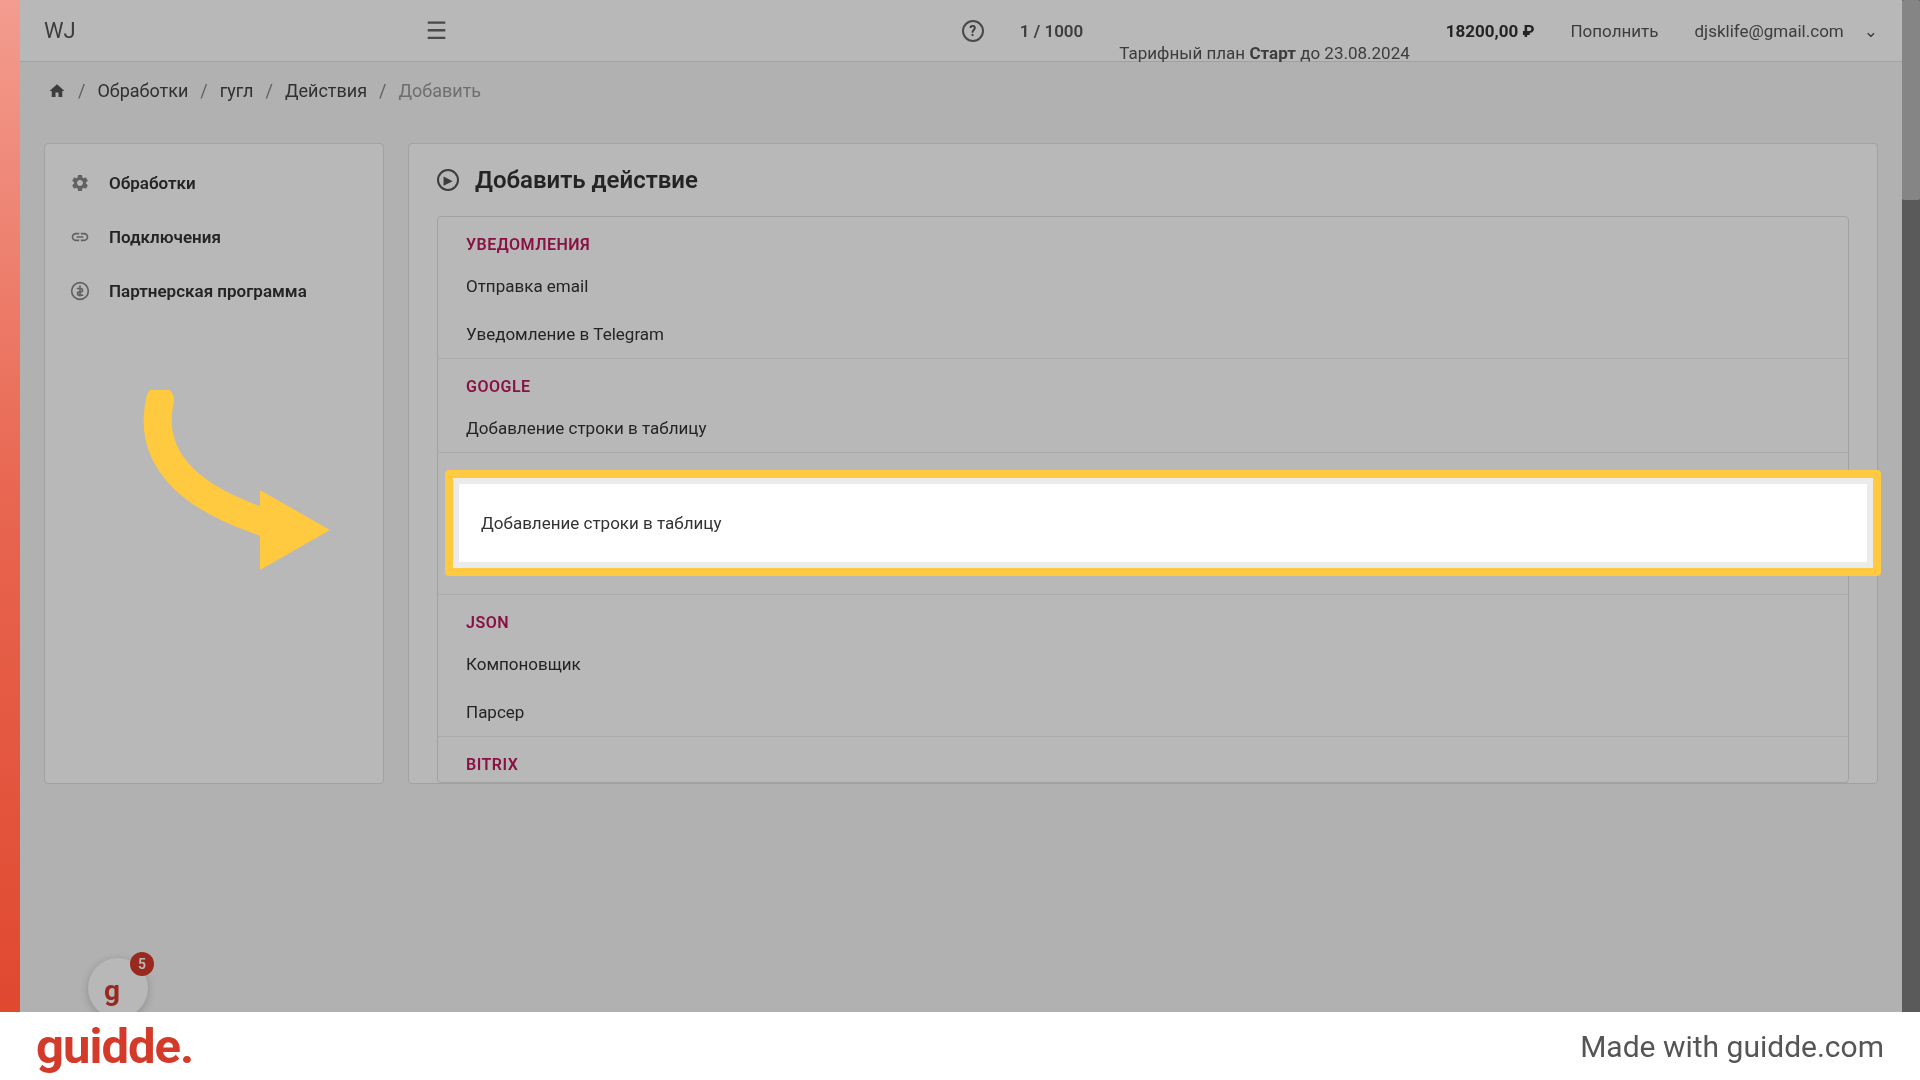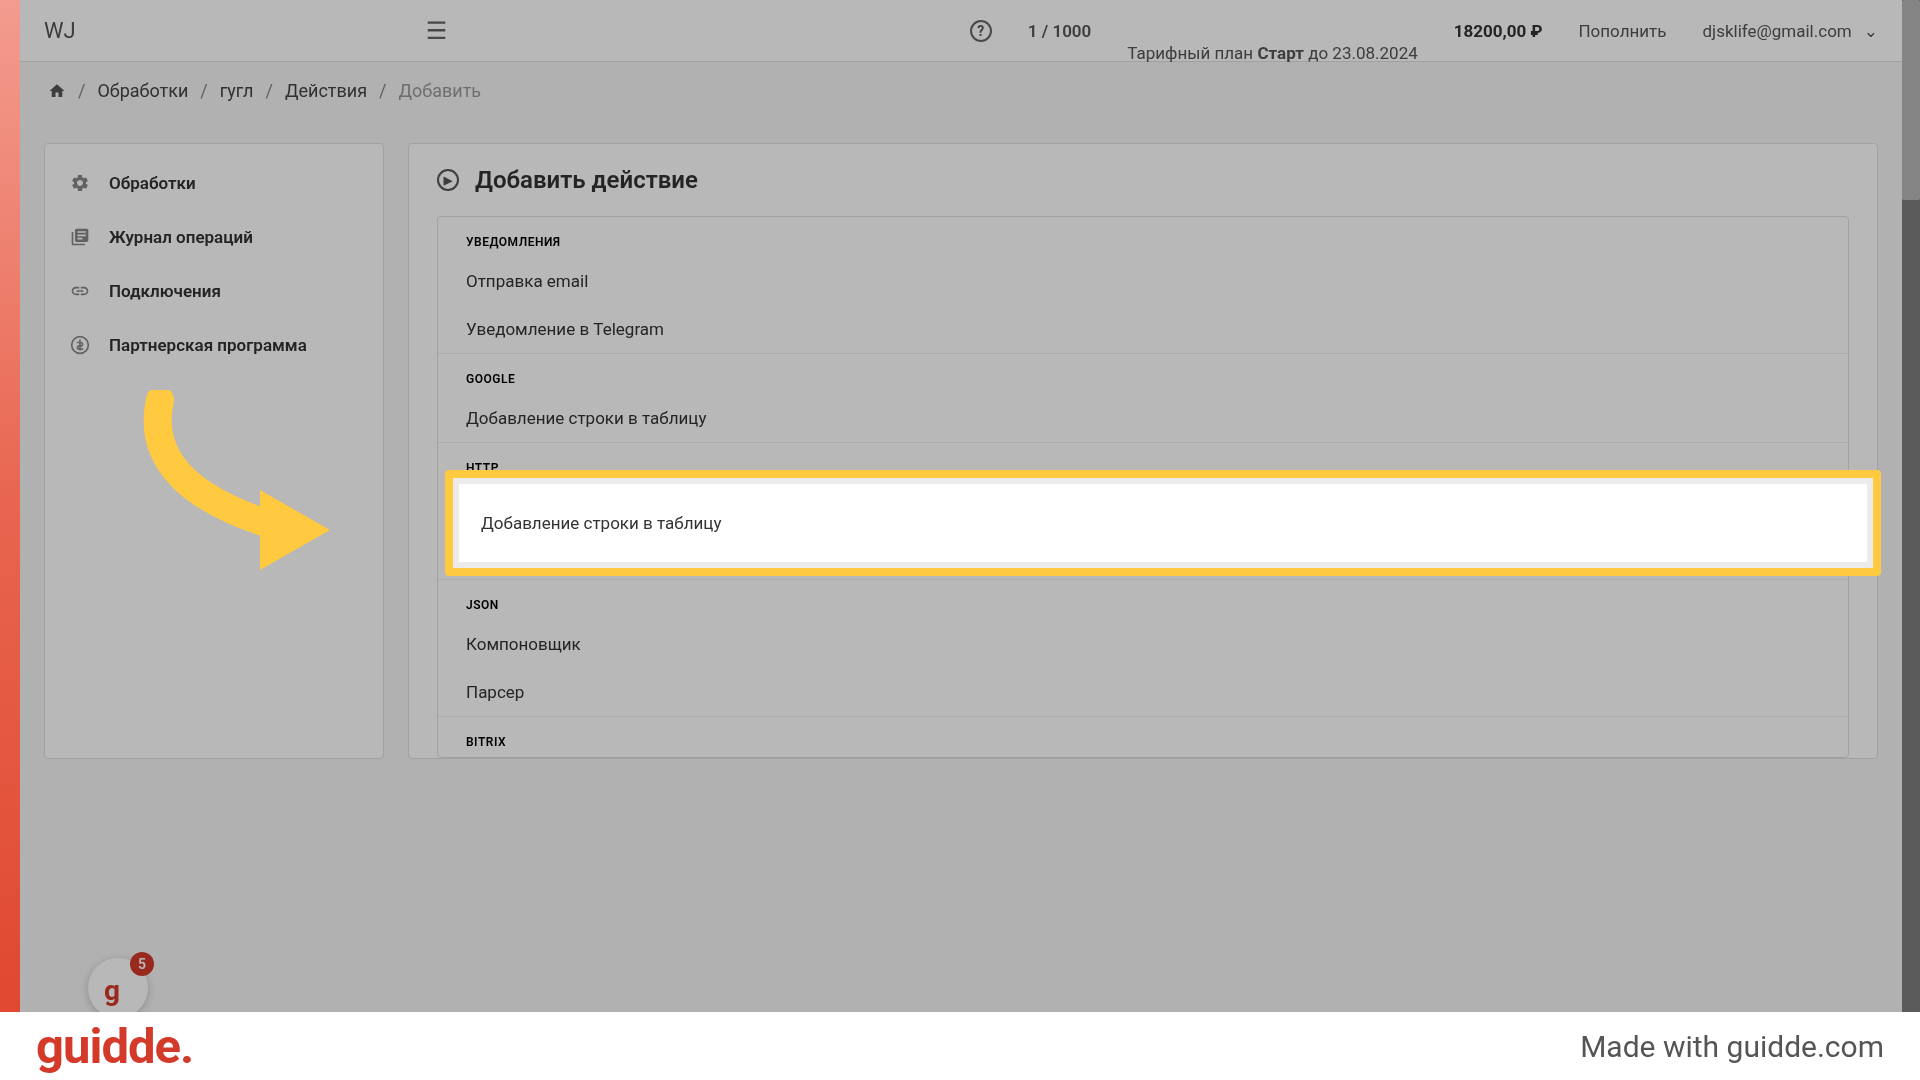--- a/index.html
+++ b/index.html
@@ -112,21 +112,21 @@
       font-weight: 700;
       color: #333;
     }
     .topup-link {
       color: #555;
       cursor: pointer;
     }
     .user-email {
       display: flex;
       align-items: flex-start;
-      gap: 12px;
+      gap: 20px;
       cursor: pointer;
     }
     .breadcrumb {
       padding: 18px 28px;
       display: flex;
       align-items: center;
       gap: 12px;
       font-size: 18px;
       color: #444;
     }
@@ -201,23 +201,23 @@
       font-size: 11px;
       color: #555;
     }
     .action-list {
       border: 1px solid #e0e0e0;
       border-radius: 4px;
       margin: 0 28px;
     }
     .action-group-header {
       padding: 18px 28px 8px;
-      font-size: 12px;
+      font-size: 16px;
       font-weight: 600;
-      color: #000000;
+      color: #be185d;
       letter-spacing: 0.5px;
       border-top: 1px solid #eee;
     }
     .action-group-header:first-child {
       border-top: none;
     }
     .action-item {
       padding: 14px 28px;
       font-size: 17px;
       color: #333;
@@ -372,28 +372,20 @@
         <span class="sidebar-icon">
           <svg viewBox="0 0 24 24" width="20" height="20" fill="#888">
               <path d="M19.14 12.94c.04-.3.06-.61.06-.94 0-.32-.02-.64-.07-.94l2.03-1.58c.18-.14.23-.41.12-.61l-1.92-3.32c-.12-.22-.37-.29-.59-.22l-2.39.96c-.5-.38-1.03-.7-1.62-.94l-.36-2.54c-.04-.24-.24-.41-.48-.41h-3.84c-.24 0-.43.17-.47.41l-.36 2.54c-.59.24-1.13.57-1.62.94l-2.39-.96c-.22-.08-.47 0-.59.22L2.74 8.87c-.12.21-.08.47.12.61l2.03 1.58c-.05.3-.07.63-.07.94 0 .31.02.64.06.94l-2.03 1.58c-.18.14-.23.41-.12.61l1.92 3.32c.12.22.37.29.59.22l2.39-.96c.5.38 1.03.7 1.62.94l.36 2.54c.05.24.24.41.48.41h3.84c.24 0 .44-.17.47-.41l.36-2.54c.59-.24 1.13-.56 1.62-.94l2.39.96c.22.08.47 0 .59-.22l1.92-3.32c.12-.21.07-.47-.12-.61l-2.01-1.58zM12 15.6c-1.98 0-3.6-1.62-3.6-3.6s1.62-3.6 3.6-3.6 3.6 1.62 3.6 3.6-1.62 3.6-3.6 3.6z"></path>
             </svg>
         </span>
         <span>Обработки</span>
       </div>
       <div class="sidebar-item">
         <span class="sidebar-icon">
           <svg viewBox="0 0 24 24" width="20" height="20" fill="#888">
-              <path d="M4 6H2v14c0 1.1.9 2 2 2h14v-2H4V6zm16-4H8c-1.1 0-2 .9-2 2v12c0 1.1.9 2 2 2h12c1.1 0 2-.9 2-2V4c0-1.1-.9-2-2-2zm-1 9H9V9h10v2zm-4 4H9v-2h6v2zm4-8H9V5h10v2z"></path>
-            </svg>
-        </span>
-        <span>Журнал операций</span>
-      </div>
-      <div class="sidebar-item">
-        <span class="sidebar-icon">
-          <svg viewBox="0 0 24 24" width="20" height="20" fill="#888">
               <path d="M3.9 12c0-1.71 1.39-3.1 3.1-3.1h4V7H7c-2.76 0-5 2.24-5 5s2.24 5 5 5h4v-1.9H7c-1.71 0-3.1-1.39-3.1-3.1zM8 13h8v-2H8v2zm9-6h-4v1.9h4c1.71 0 3.1 1.39 3.1 3.1s-1.39 3.1-3.1 3.1h-4V17h4c2.76 0 5-2.24 5-5s-2.24-5-5-5z"></path>
             </svg>
         </span>
         <span>Подключения</span>
       </div>
       <div class="sidebar-item">
         <span class="sidebar-icon">
           <svg viewBox="0 0 24 24" width="20" height="20" fill="none" stroke="#888" stroke-width="2">
               <circle cx="12" cy="12" r="10"></circle>
               <path d="M12 6v12M9 9h4a2 2 0 110 4h-2a2 2 0 100 4h4" stroke-linecap="round"></path>

